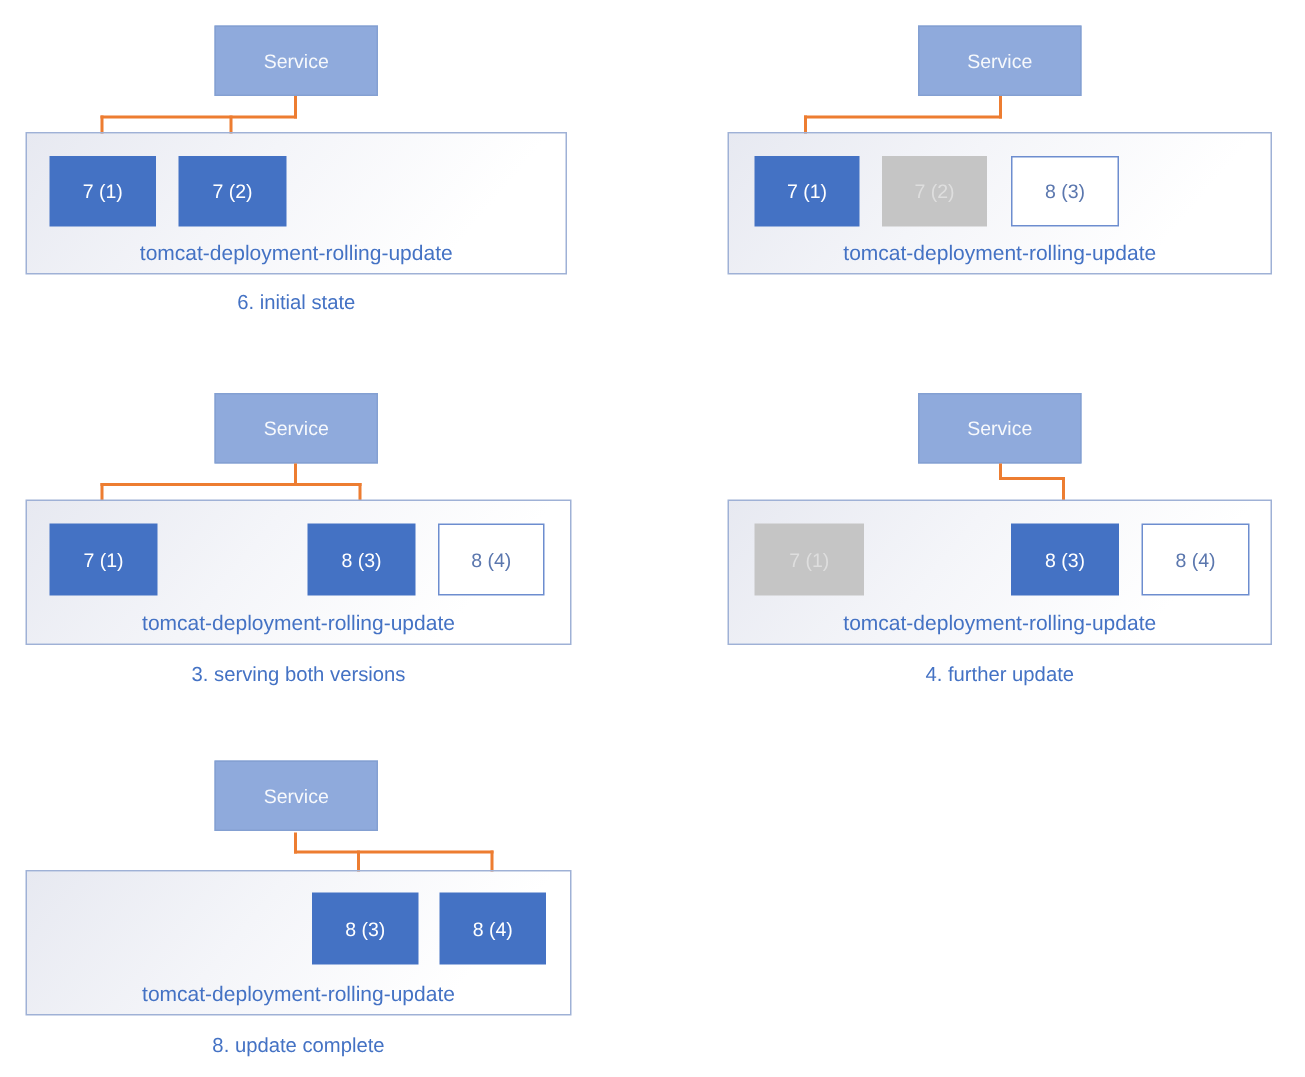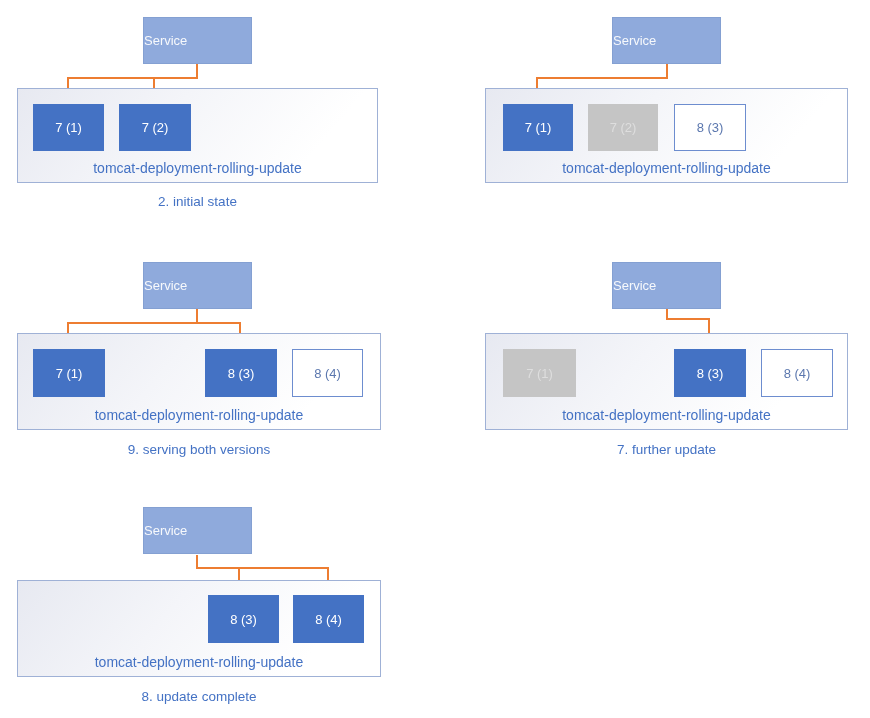--- a/index.html
+++ b/index.html
@@ -13,21 +13,21 @@
     --arrow:#ED7D31;
     --caption:#4472C4;
     --box-border:#9FB1D6;
   }
   *{margin:0;padding:0;box-sizing:border-box;}
   html,body{width:870px;height:718px;background:#ffffff;overflow:hidden;
     font-family:"Liberation Sans", sans-serif;}
   .stage{position:absolute;width:435px;height:240px;}
   .service{position:absolute;width:109px;height:47px;top:17px;
     background:var(--service-fill);border:1px solid var(--service-border);
-    display:flex;align-items:center;justify-content:flex-start;
+    display:flex;align-items:center;justify-content:center;
     color:#F7F9FC;font-size:13px;}
   .depbox{position:absolute;top:88px;
     border:1px solid var(--box-border);
     background:linear-gradient(130deg,#E7E9F1 0%,#F4F5F9 40%,#FFFFFF 80%);}
   .deplabel{position:absolute;left:0;right:0;bottom:6px;text-align:center;
     color:var(--caption);font-size:14px;}
   .pod{position:absolute;display:flex;align-items:center;justify-content:center;
     font-size:13px;}
   .pod.active{background:var(--pod-active);color:#FFFFFF;}
   .pod.stopped{background:var(--pod-stopped);color:var(--pod-stopped-text);}
@@ -58,21 +58,21 @@
   </div>
   <div class="depbox" style="left:17px;width:361px;height:95px">
     <div class="pod active" style="left:15px;top:15px;width:71px;height:47px">
       <span>7 (1)</span>
     </div>
     <div class="pod active" style="left:101px;top:15px;width:72px;height:47px">
       <span>7 (2)</span>
     </div>
     <div class="deplabel">tomcat-deployment-rolling-update</div>
   </div>
-  <div class="caption" style="left:17px;width:361px;top:194px">2. initial state</div>
+  <div class="caption" style="left:17px;width:361px;top:194px">6. initial state</div>
 </div>
 
 <div class="stage" style="left:435px;top:0">
   <div class="service" style="left:177px">
     <span>Service</span>
   </div>
   <div>
     <div class="vline" style="left:231px;top:64px;height:15px"></div>
     <div class="hline" style="left:101px;top:77px;width:132px"></div>
     <div class="vline" style="left:101px;top:77px;height:18px"></div>
@@ -109,21 +109,21 @@
       <span>7 (1)</span>
     </div>
     <div class="pod active" style="left:187px;top:15px;width:72px;height:48px">
       <span>8 (3)</span>
     </div>
     <div class="pod new" style="left:274px;top:15px;width:71px;height:48px">
       <span>8 (4)</span>
     </div>
     <div class="deplabel">tomcat-deployment-rolling-update</div>
   </div>
-  <div class="caption" style="left:17px;width:364px;top:197px">9. serving both versions</div>
+  <div class="caption" style="left:17px;width:364px;top:197px">3. serving both versions</div>
 </div>
 
 <div class="stage" style="left:435px;top:245px">
   <div class="service" style="left:177px">
     <span>Service</span>
   </div>
   <div>
     <div class="vline" style="left:231px;top:64px;height:11px"></div>
     <div class="hline" style="left:231px;top:73px;width:44px"></div>
     <div class="vline" style="left:273px;top:73px;height:22px"></div>
@@ -134,21 +134,21 @@
       <span>7 (1)</span>
     </div>
     <div class="pod active" style="left:188px;top:15px;width:72px;height:48px">
       <span>8 (3)</span>
     </div>
     <div class="pod new" style="left:275px;top:15px;width:72px;height:48px">
       <span>8 (4)</span>
     </div>
     <div class="deplabel">tomcat-deployment-rolling-update</div>
   </div>
-  <div class="caption" style="left:50px;width:363px;top:197px">7. further update</div>
+  <div class="caption" style="left:50px;width:363px;top:197px">4. further update</div>
 </div>
 
 <div class="stage" style="left:0;top:490px">
   <div class="service" style="left:143px">
     <span>Service</span>
   </div>
   <div>
     <div class="vline" style="left:196px;top:65px;height:14px"></div>
     <div class="hline" style="left:196px;top:77px;width:133px"></div>
     <div class="vline" style="left:238px;top:77px;height:19px"></div>

